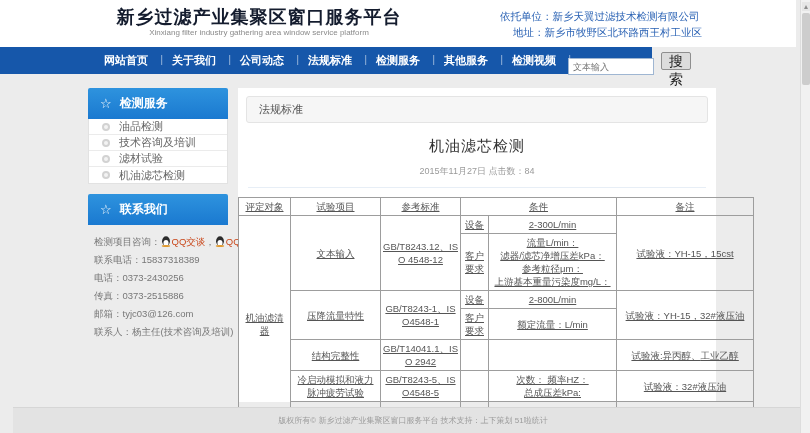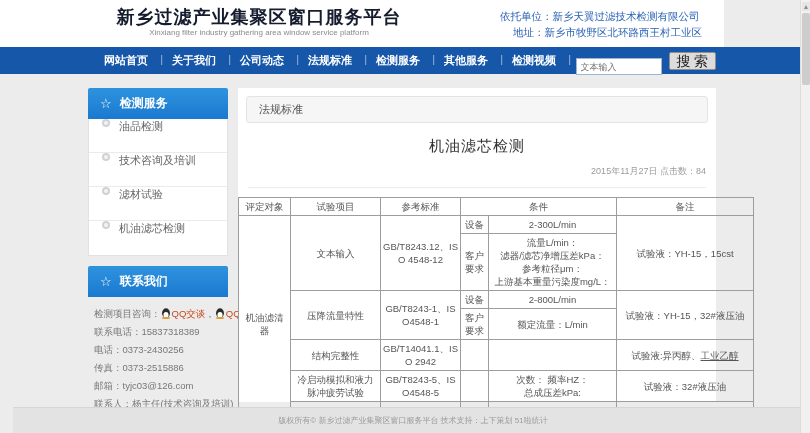--- a/index.html
+++ b/index.html
@@ -4,61 +4,61 @@
 <style>
   * { margin:0; padding:0; box-sizing:border-box; }
   html,body { width:810px; height:433px; }
   body {
     position:relative; overflow:hidden;
     background:#ececec;
     font-family:"Liberation Sans","DejaVu Sans",sans-serif;
     color:#555;
   }
   
-  .topbar { position:absolute; top:0; left:0; width:724px; height:47px; background:#ffffff; }
+  .topbar { position:absolute; top:0; left:0; width:796px; height:47px; background:#ffffff; }
   .brand { position:absolute; left:92px; top:6px; width:334px; text-align:center; }
   .brand-title { font-size:18px; font-weight:bold; color:#141c2e; letter-spacing:1px; line-height:22px; }
   .brand-sub { font-size:8px; color:#8a8a8a; line-height:10px; }
   .head-info { position:absolute; left:500px; top:8px; font-size:10.5px; color:#2a62b4; line-height:16px; }
   .head-info .line2 { padding-left:13px; }
   
-  .nav { position:absolute; top:47px; left:0; width:800px; height:27px; background:#1657aa;
+  .nav { position:absolute; top:47px; left:0; width:652px; height:27px; background:#1657aa;
          display:flex; align-items:center; padding-left:92px; }
   .nav-item { font-size:11px; color:#ffffff; font-weight:bold; padding:0 12px; cursor:pointer; white-space:nowrap; position:relative; }
   .nav-item::after { content:"|"; position:absolute; right:-3px; top:0; color:rgba(255,255,255,.55); font-weight:normal; }
   .nav-search { margin-left:auto; margin-right:84px; display:flex; align-items:center; gap:7px; }
   .nav-search input { width:86px; height:17px; border:1px solid #9fb6d2; font-size:9px; padding:2px 4px; color:#555;margin-top:12px; }
   .search-btn { height:18px; background:#dcdcdc; border:1px solid #8f8f8f; border-radius:2px;
                 font-size:14px; color:#222; padding:0 7px; cursor:pointer; font-family:Liberation Serif, serif; }
   
   .sidebar { position:absolute; left:88px; top:88px; width:140px; }
   .panel-head { height:31px; background:linear-gradient(#2e93de,#1a79d0); color:#fff;
                 display:flex; align-items:center; gap:8px; padding-left:12px;
                 font-size:12px; font-weight:bold; border-radius:2px 2px 0 0; }
   .star-icon::before { content:"☆"; font-size:13px; font-weight:normal; }
   .service-list { background:#fff; border:1px solid #e2e2e2; border-top:none; }
-  .service-item { height:34px; display:flex; gap:9px; padding-left:13px;
+  .service-item { height:16px; display:flex; align-items:center; gap:9px; padding-left:13px;
                   border-bottom:1px solid #ebebeb; font-size:11px; color:#666; cursor:pointer; background:#fff; }
   .service-item:last-child { border-bottom:none; }
   .bullet-icon { width:8px; height:8px; border-radius:50%; border:2px solid #d2d2d2; background:#f3f3f3; flex:0 0 auto; }
   .contact-panel { margin-top:10px; }
   .contact-body { padding:8px 4px 6px 6px; }
   .contact-line { font-size:9.5px; color:#777; line-height:18px; white-space:nowrap; }
   .qq-link { color:#c9471a; cursor:pointer; }
   .qq-icon { display:inline-block; vertical-align:-2px; margin-right:1px; }
   
   .main { position:absolute; left:238px; top:88px; width:478px; height:314px; background:#ffffff; }
   .breadcrumb-bar { margin:8px; background:#f6f6f6; border:1px solid #e4e4e4; border-radius:3px;
                     font-size:11px; color:#555; padding:5px 12px; }
   .article-title { text-align:center; font-size:15px; color:#333; margin-top:14px; letter-spacing:1px; }
-  .article-meta { text-align:right; font-size:9px; color:#9a9a9a; margin-top:9px; padding-bottom:9px;
+  .article-meta { text-align:center; font-size:9px; color:#9a9a9a; margin-top:9px; padding-bottom:9px;
                   border-bottom:1px solid #e7eef6; margin-left:10px; margin-right:10px; }
   
   table.spec { border-collapse:collapse; margin:9px auto 0; table-layout:fixed; width:455px;
-               font-size:9.5px; color:#555; }
+               font-size:9.5px; color:#555;text-decoration:underline; }
   table.spec th, table.spec td { border:1px solid #9d9d9d; text-align:center; vertical-align:middle;
                padding:2px 2px; line-height:13px; word-break:break-all; }
   table.spec th { font-weight:normal; height:18px; }
   .c-sublabel { line-height:12px; }
   .underline { text-decoration:underline; }
   
   .footer { position:absolute; left:13px; bottom:0; width:800px; height:26px; background:#e3e3e3;
             border-top:1px solid #d6d6d6; display:flex; align-items:center; justify-content:center; }
   .footer-text { font-size:8px; color:#9b9b9b; }
   

